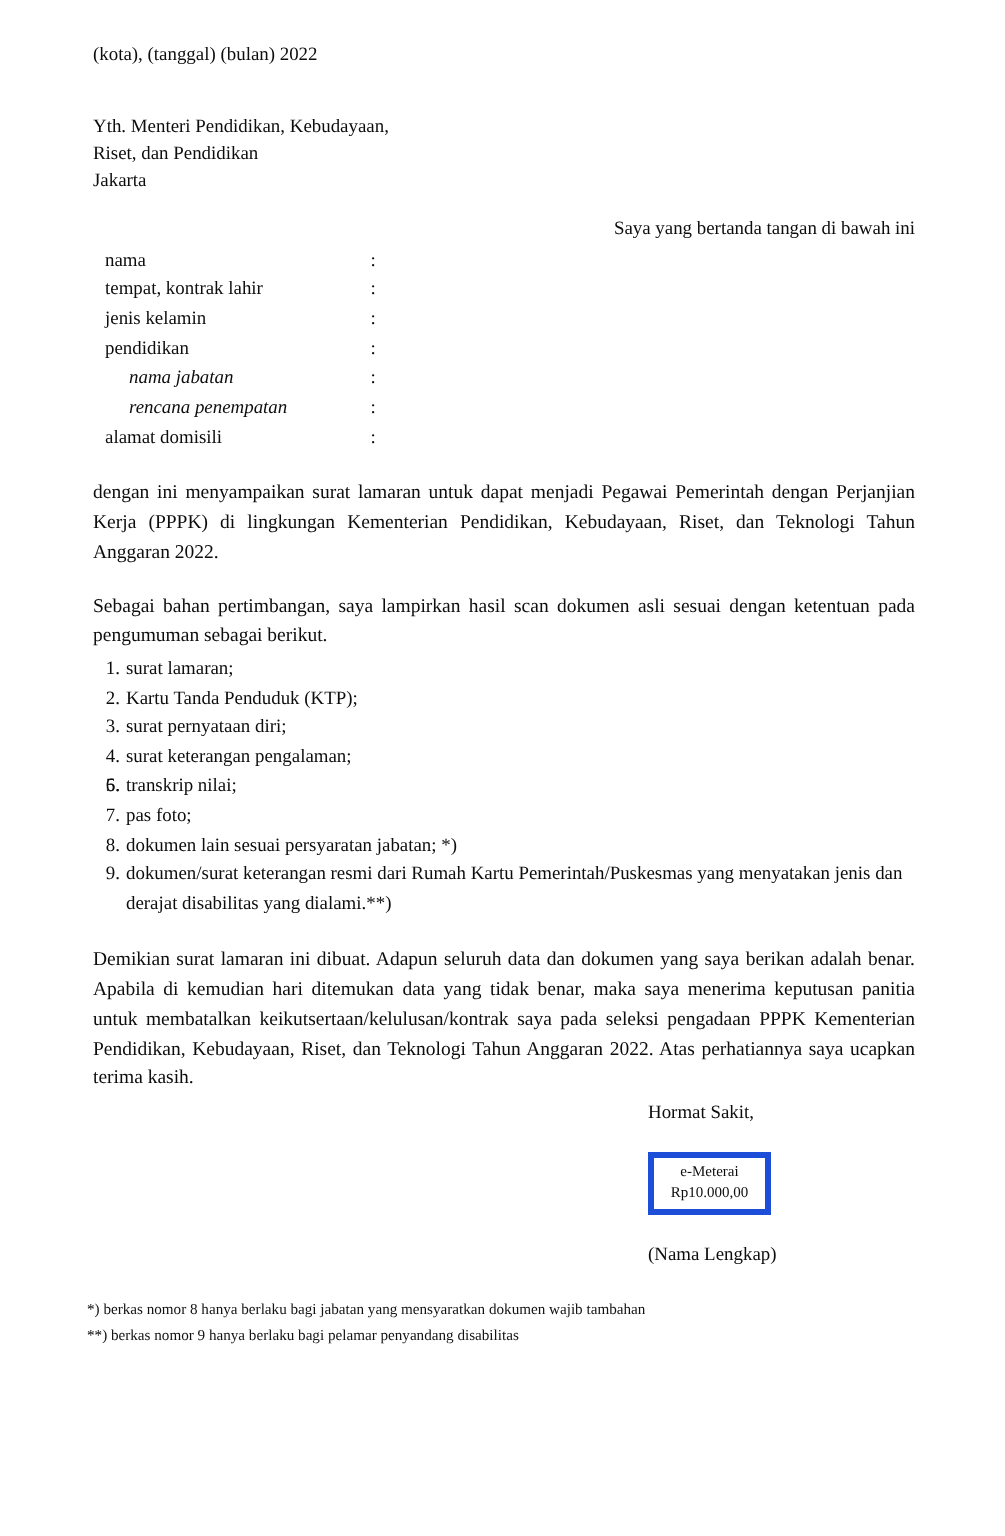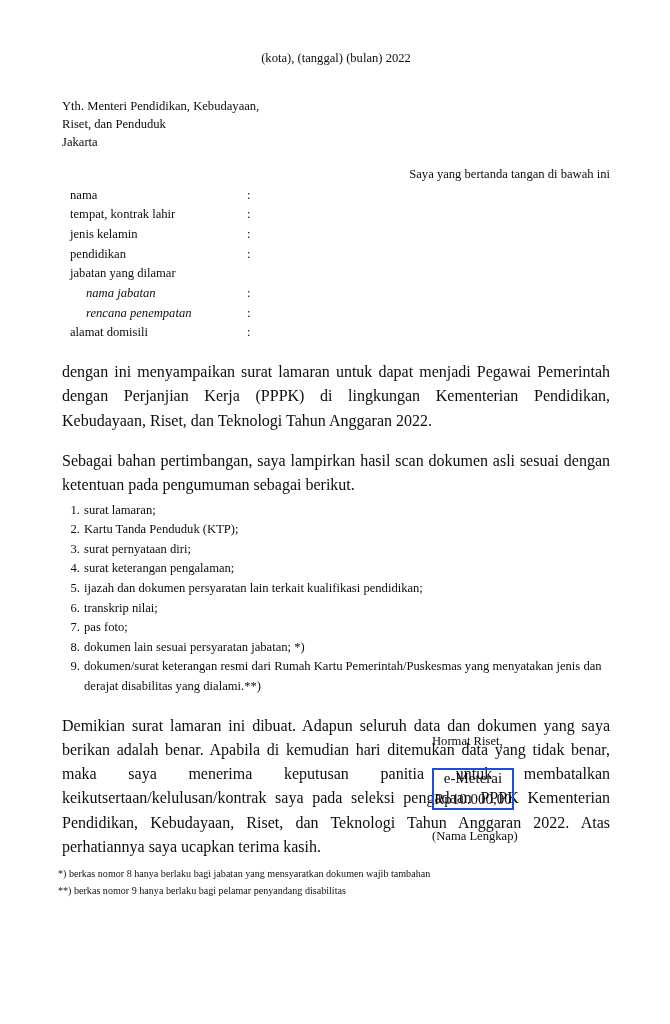--- a/index.html
+++ b/index.html
@@ -24,24 +24,24 @@
   }
   .content {
     position: absolute;
     left: 62px;
     top: 0;
     width: 548px;
   }
 
   
   .date-line {
-    text-align: center;
+    text-align: left;
     font-size: 12.6px;
     line-height: 1.35;
-    margin-top: 50px;
+    margin-top: 28px;
   }
 
   
   .recipient {
     margin-top: 31px;
     font-size: 12.6px;
     line-height: 1.42;
   }
   .recipient div { white-space: nowrap; }
 
@@ -73,21 +73,21 @@
   }
   .field-label.sub { left: 24px; font-style: italic; }
   .field-colon {
     position: absolute;
     left: 185px;
     top: 0;
   }
 
   
   .para {
-    font-size: 16px;
+    font-size: 13px;
     line-height: 1.52;
     text-align: justify;
     text-justify: inter-word;
     margin-top: 17px;
   }
   .para.tight { margin-top: 16px; }
   .para .ital { }
 
   
   .numlist {
@@ -120,26 +120,26 @@
     width: 200px;
     font-size: 12.6px;
   }
   .sig-hormat {
     line-height: 1.3;
   }
   .meterai-box {
     margin-top: 19px;
     width: 82px;
     height: 42px;
-    border: 2px solid #1d4ed8;
+    border: 4px solid #1d4ed8;
     display: flex;
     flex-direction: column;
     align-items: center;
     justify-content: center;
-    font-size: 15px;
+    font-size: 10px;
     line-height: 1.45;
     box-sizing: border-box;
   }
   .sig-name {
     margin-top: 18px;
     line-height: 1.3;
   }
 
   
   .footnotes {
@@ -157,21 +157,21 @@
 <body>
 
 <div class="page">
 
   <div class="content">
 
     <div class="date-line">(kota), (tanggal) (bulan) 2022</div>
 
     <div class="recipient">
       <div>Yth. Menteri Pendidikan, Kebudayaan,</div>
-      <div>Riset, dan Penduduk</div>
+      <div>Riset, dan Pendidikan</div>
       <div>Jakarta</div>
     </div>
 
     <div class="intro">Saya yang bertanda tangan di bawah ini</div>
 
     <div class="fields">
       <div class="field-row">
         <span class="field-label">nama</span>
         <span class="field-colon">:</span>
       </div>
@@ -181,24 +181,20 @@
       </div>
       <div class="field-row">
         <span class="field-label">jenis kelamin</span>
         <span class="field-colon">:</span>
       </div>
       <div class="field-row">
         <span class="field-label">pendidikan</span>
         <span class="field-colon">:</span>
       </div>
       <div class="field-row">
-        <span class="field-label">jabatan yang dilamar</span>
-        <span class="field-colon"></span>
-      </div>
-      <div class="field-row">
         <span class="field-label sub">nama jabatan</span>
         <span class="field-colon">:</span>
       </div>
       <div class="field-row">
         <span class="field-label sub">rencana penempatan</span>
         <span class="field-colon">:</span>
       </div>
       <div class="field-row">
         <span class="field-label">alamat domisili</span>
         <span class="field-colon">:</span>
@@ -216,42 +212,42 @@
       <div class="num-item">
         <span class="num">2.</span><span>Kartu Tanda Penduduk (KTP);</span>
       </div>
       <div class="num-item">
         <span class="num">3.</span><span>surat pernyataan diri;</span>
       </div>
       <div class="num-item">
         <span class="num">4.</span><span>surat keterangan pengalaman;</span>
       </div>
       <div class="num-item">
-        <span class="num">5.</span><span>ijazah dan dokumen persyaratan lain terkait kualifikasi pendidikan;</span>
+        <span class="num">5.</span>
       </div>
       <div class="num-item">
         <span class="num">6.</span><span>transkrip nilai;</span>
       </div>
       <div class="num-item">
         <span class="num">7.</span><span>pas foto;</span>
       </div>
       <div class="num-item">
         <span class="num">8.</span><span>dokumen lain sesuai persyaratan jabatan; *)</span>
       </div>
       <div class="num-item wrap">
         <span class="num">9.</span><span>dokumen/surat keterangan resmi dari Rumah Kartu Pemerintah/Puskesmas yang menyatakan jenis dan derajat disabilitas yang dialami.**)</span>
       </div>
     </div>
 
     <div class="para">Demikian surat lamaran ini dibuat. Adapun seluruh data dan dokumen yang saya berikan adalah benar. Apabila di kemudian hari ditemukan data yang tidak benar, maka saya menerima keputusan panitia untuk membatalkan keikutsertaan/kelulusan/kontrak saya pada seleksi pengadaan PPPK Kementerian Pendidikan, Kebudayaan, Riset, dan Teknologi Tahun Anggaran 2022. Atas perhatiannya saya ucapkan terima kasih.</div>
 
   </div>
 
   <div class="sigblock">
-    <div class="sig-hormat">Hormat Riset,</div>
+    <div class="sig-hormat">Hormat Sakit,</div>
     <div class="meterai-box">
       <span>e-Meterai</span>
       <span>Rp10.000,00</span>
     </div>
     <div class="sig-name">(Nama Lengkap)</div>
   </div>
 
   <div class="footnotes">
     <div>*) berkas nomor 8 hanya berlaku bagi jabatan yang mensyaratkan dokumen wajib tambahan</div>
     <div>**) berkas nomor 9 hanya berlaku bagi pelamar penyandang disabilitas</div>

